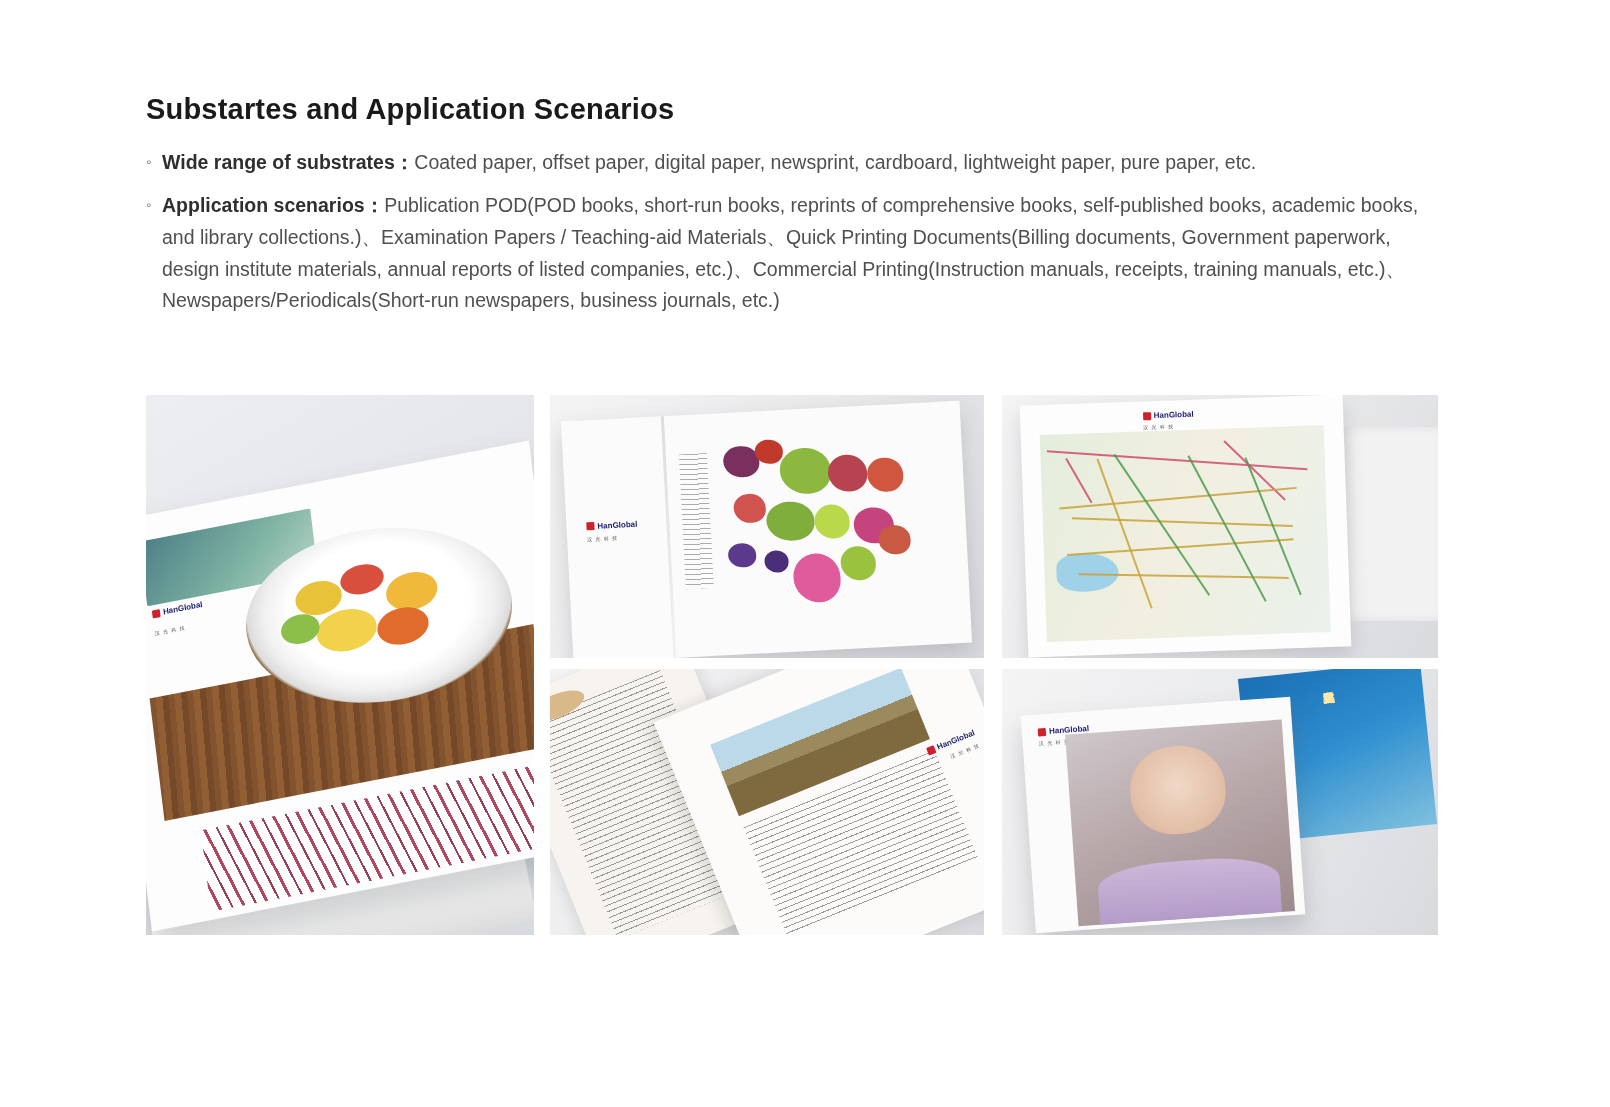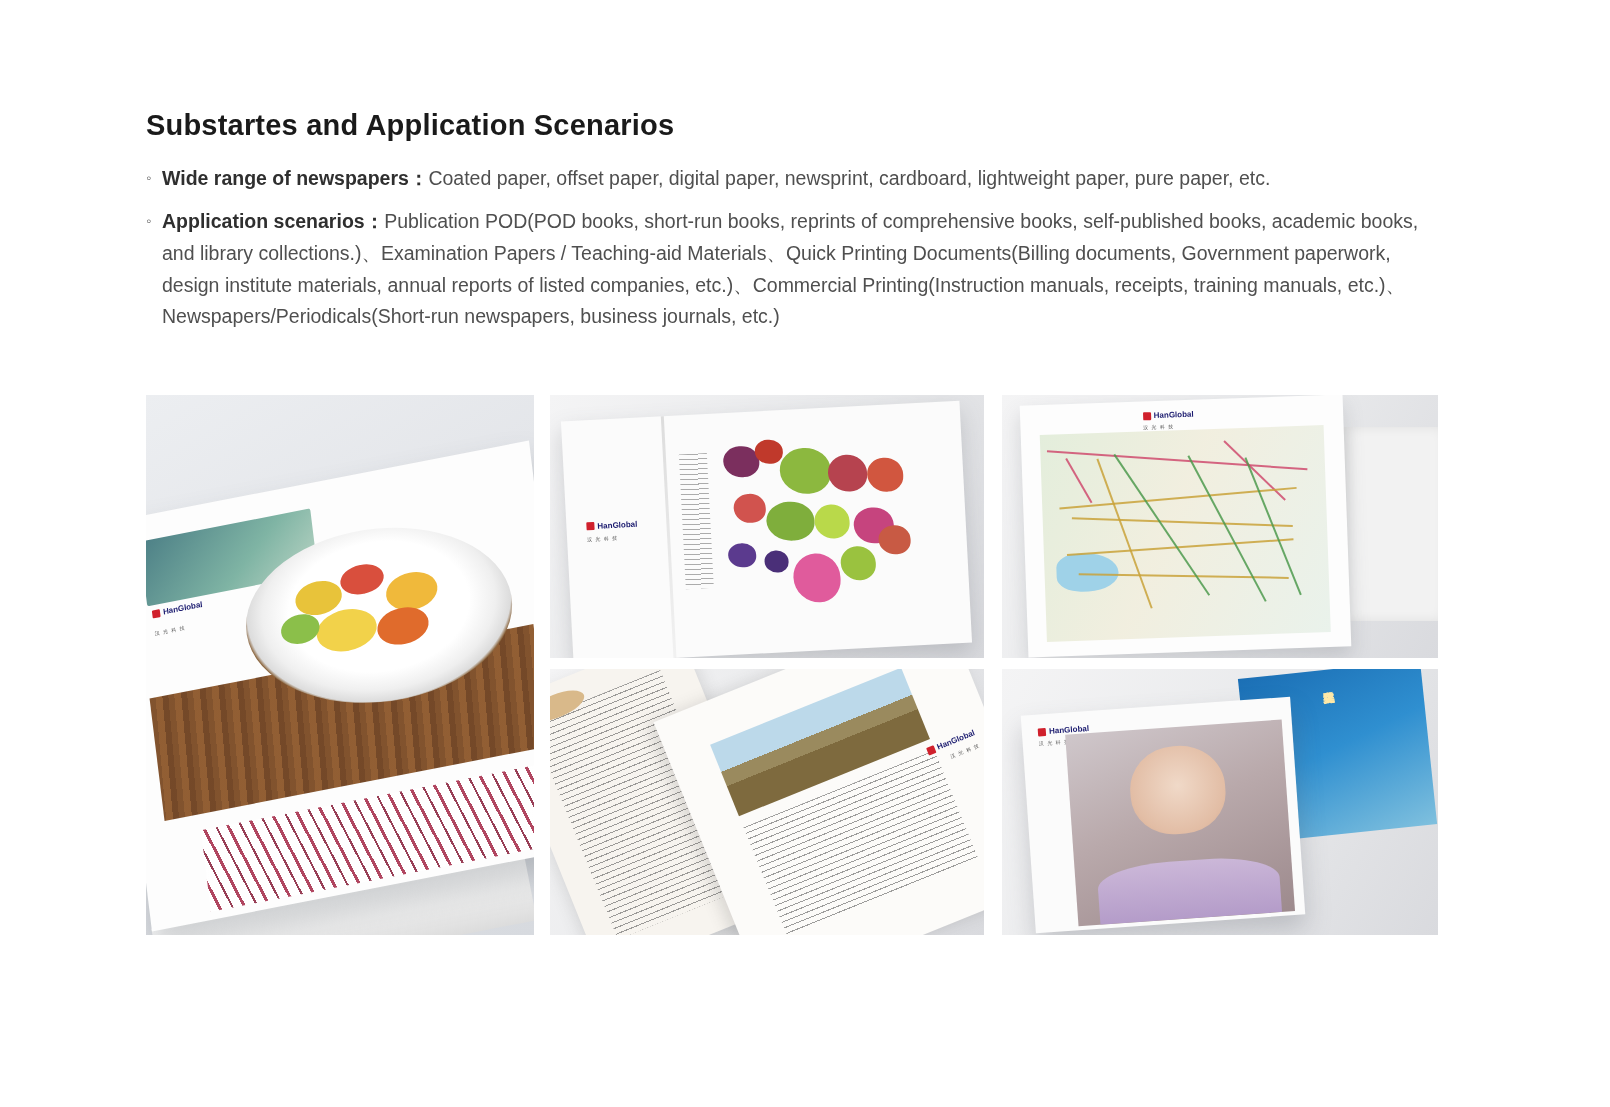--- a/index.html
+++ b/index.html
@@ -24,21 +24,21 @@
     position: absolute;
     left: 146px;
     top: 92px;
     width: 1320px;
   }
   .page-title {
     font-size: 29px;
     font-weight: bold;
     color: #1a1a1a;
     letter-spacing: 0.2px;
-    margin: 16px 0 20px 0;
+    margin: 0 0 20px 0;
     line-height: 1.2;
   }
   .bullet-list {
     margin: 0;
     padding: 0;
     list-style: none;
   }
   .bullet-item {
     position: relative;
     padding-left: 16px;
@@ -365,21 +365,21 @@
 <body>
 
 <div class="page">
 
   <div class="content">
     <h1 class="page-title">Substartes and Application Scenarios</h1>
 
     <ul class="bullet-list">
       <li class="bullet-item">
         <span class="bullet-marker">◦</span>
-        <span class="bullet-label">Wide range of newspapers：</span><span class="bullet-text">Coated paper, offset paper, digital paper, newsprint, cardboard, lightweight paper, pure paper, etc.</span>
+        <span class="bullet-label">Wide range of substrates：</span><span class="bullet-text">Coated paper, offset paper, digital paper, newsprint, cardboard, lightweight paper, pure paper, etc.</span>
       </li>
       <li class="bullet-item">
         <span class="bullet-marker">◦</span>
         <span class="bullet-label">Application scenarios：</span><span class="bullet-text">Publication POD(POD books, short-run books, reprints of comprehensive books, self-published books, academic books, and library collections.)、Examination Papers / Teaching-aid Materials、Quick Printing Documents(Billing documents, Government paperwork, design institute materials, annual reports of listed companies, etc.)、Commercial Printing(Instruction manuals, receipts, training manuals, etc.)、Newspapers/Periodicals(Short-run newspapers, business journals, etc.)</span>
       </li>
     </ul>
   </div>
 
   <div class="gallery">
 

